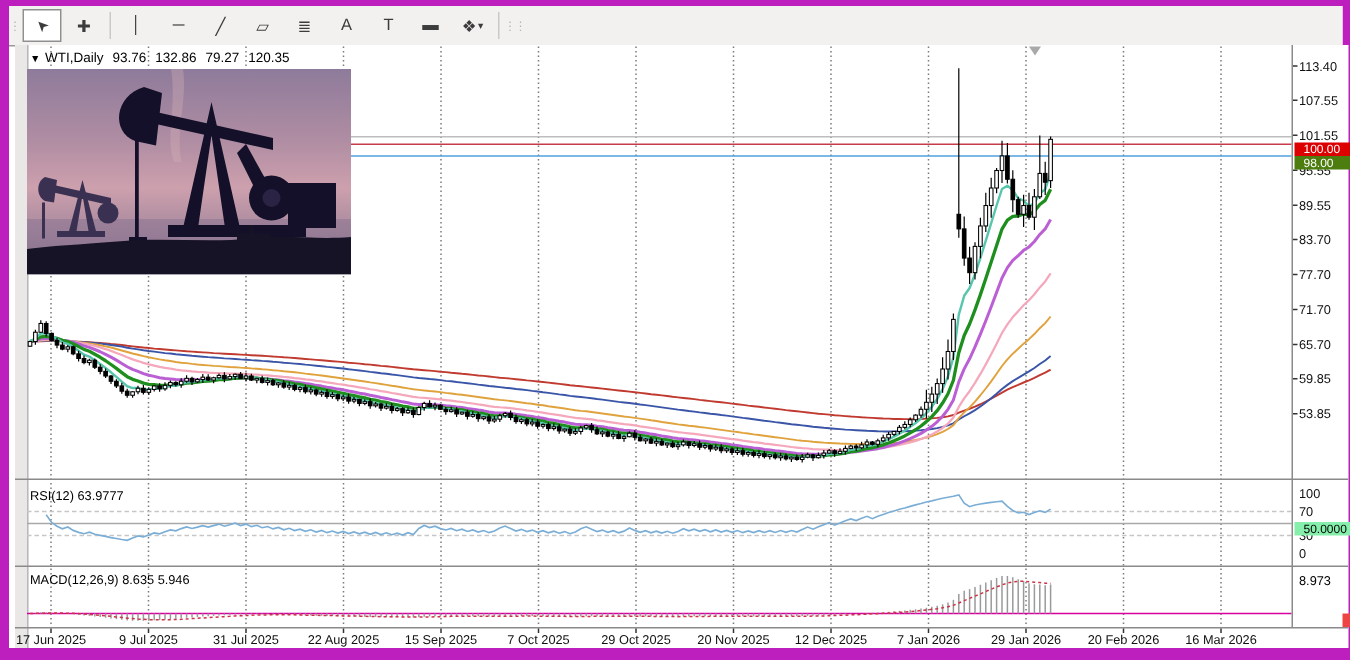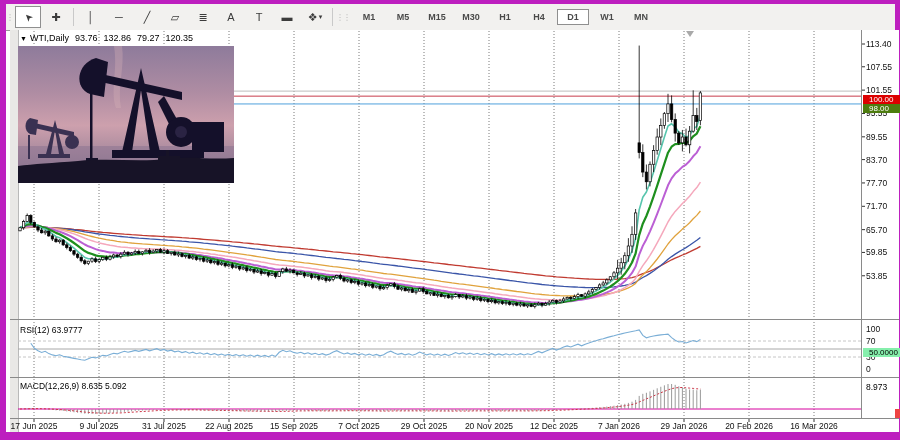--- a/index.html
+++ b/index.html
@@ -79,31 +79,20 @@
         </div>
         <div class="tool">
           <span class="g">▬</span>
         </div>
         <div class="tool">
           <span class="g">❖</span>
           <span class="caret">▾</span>
         </div>
         <div class="vsep"></div>
         <div class="handle">⋮⋮</div>
-        <div id="tfgroup">
-          <div class="tf">M1</div>
-          <div class="tf">M5</div>
-          <div class="tf">M15</div>
-          <div class="tf">M30</div>
-          <div class="tf">H1</div>
-          <div class="tf">H4</div>
-          <div class="tf active">D1</div>
-          <div class="tf">W1</div>
-          <div class="tf">MN</div>
-        </div>
       </div>
 
     <div id="client">
       <div id="gutter"></div>
       <svg id="chartsvg" width="889" height="402">
           <line x1="24" y1="1" x2="24" y2="387" stroke="#7a7a7a" stroke-width="1" stroke-dasharray="1,2"></line>
           <line x1="89" y1="1" x2="89" y2="387" stroke="#7a7a7a" stroke-width="1" stroke-dasharray="1,2"></line>
           <line x1="154" y1="1" x2="154" y2="387" stroke="#7a7a7a" stroke-width="1" stroke-dasharray="1,2"></line>
           <line x1="219" y1="1" x2="219" y2="387" stroke="#7a7a7a" stroke-width="1" stroke-dasharray="1,2"></line>
           <line x1="284" y1="1" x2="284" y2="387" stroke="#7a7a7a" stroke-width="1" stroke-dasharray="1,2"></line>
@@ -800,21 +789,21 @@
         <rect x="140" y="110" width="22" height="7" fill="#171327"></rect>
       </svg>
 
       <div id="title" class="ovl">
         <span class="tri">▼</span><span>WTI,Daily</span><span class="num">93.76</span><span class="num">132.86</span><span class="num">79.27</span><span class="num">120.35</span>
       </div>
       <div id="rsilabel" class="ovl">
         <span>RSI(12)</span>&nbsp;<span>63.9777</span>
       </div>
       <div id="macdlabel" class="ovl">
-        <span>MACD(12,26,9)</span>&nbsp;<span>8.635</span>&nbsp;<span>5.092</span>
+        <span>MACD(12,26,9)</span>&nbsp;<span>8.635</span>&nbsp;<span>5.946</span>
       </div>
       <div id="b100" class="badge">100.00</div>
       <div id="b98" class="badge">98.00</div>
       <div id="b50" class="badge">50.0000</div>
       <div id="b0" class="badge">0.000</div>
       <div id="macdmax">8.973</div>
     </div>
   </div>
 </div>
 

